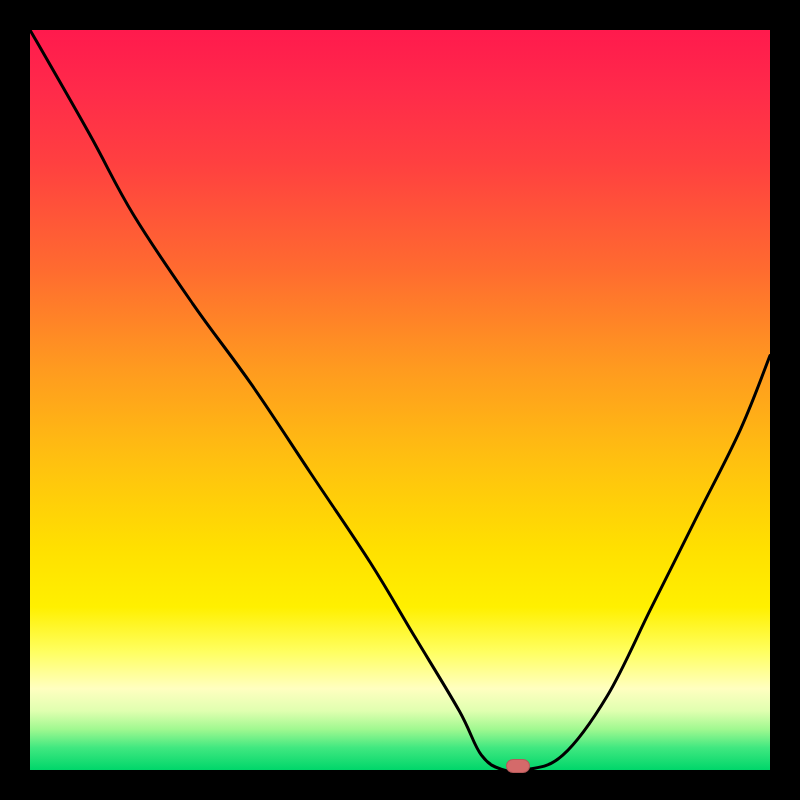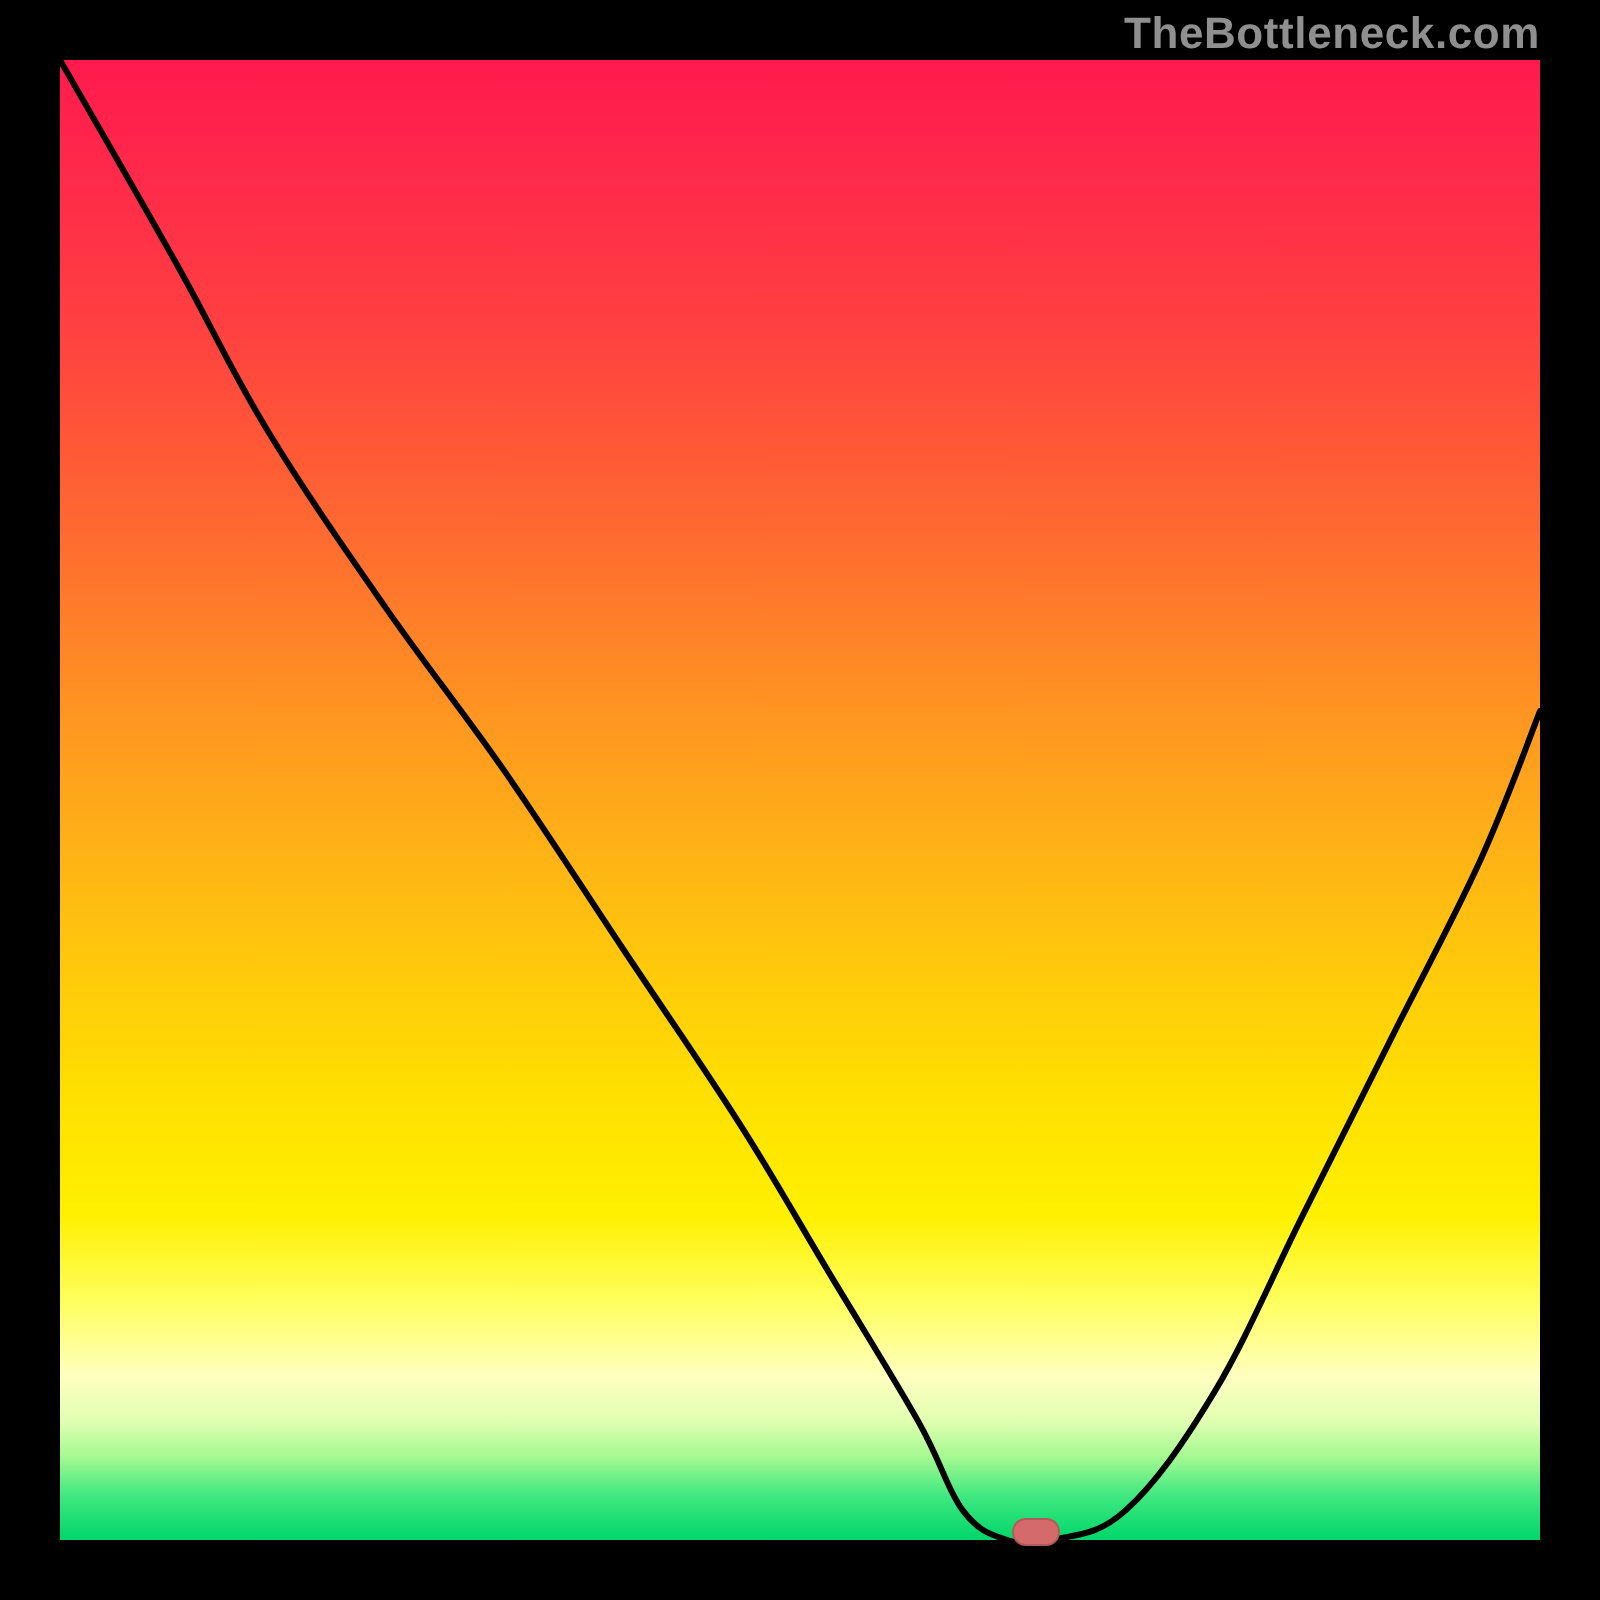--- a/index.html
+++ b/index.html
@@ -63,21 +63,20 @@
     border-radius: 7px;
     transform: translate(-50%, -50%);
     box-shadow: 0 0 0 1px rgba(0,0,0,0.15) inset;
   }
 </style>
 </head>
 <body>
 
 <div class="frame">
 
-  <div class="watermark">TheBottleneck.com</div>
 
   <div class="plot-area">
     <svg class="curve-svg" viewBox="0 0 740 740" preserveAspectRatio="none">
       <path id="curve-path" fill="none" stroke-width="3" stroke-linecap="round" stroke-linejoin="round" d="M 0.0 0.0 C 10.7 18.6, 40.6 70.3, 59.2 103.6 C 77.8 136.9, 85.0 154.4, 103.6 185.0 C 122.2 215.6, 141.5 243.2, 162.8 273.8 C 184.1 304.4, 200.7 324.6, 222.0 355.2 C 243.3 385.8, 259.9 412.0, 281.2 444.0 C 302.5 476.0, 321.8 503.5, 340.4 532.8 C 359.0 562.1, 368.8 580.2, 384.8 606.8 C 400.8 633.4, 417.2 659.5, 429.2 680.8 C 441.2 702.1, 443.4 714.5, 451.4 725.2 C 459.4 735.9, 465.6 737.3, 473.6 740.0 C 481.6 742.7, 485.1 742.7, 495.8 740.0 C 506.5 737.3, 518.1 738.5, 532.8 725.2 C 547.5 711.9, 561.2 692.6, 577.2 666.0 C 593.2 639.4, 605.6 609.2, 621.6 577.2 C 637.6 545.2, 650.0 520.4, 666.0 488.4 C 682.0 456.4, 697.1 428.9, 710.4 399.6 C 723.7 370.3, 734.7 338.9, 740.0 325.6" stroke="#000000"></path>
     </svg>
     <div id="marker" class="marker" style="left: 488.4px; top: 736.3px; background: rgb(212, 106, 106);"></div>
   </div>
 
 </div>
 

